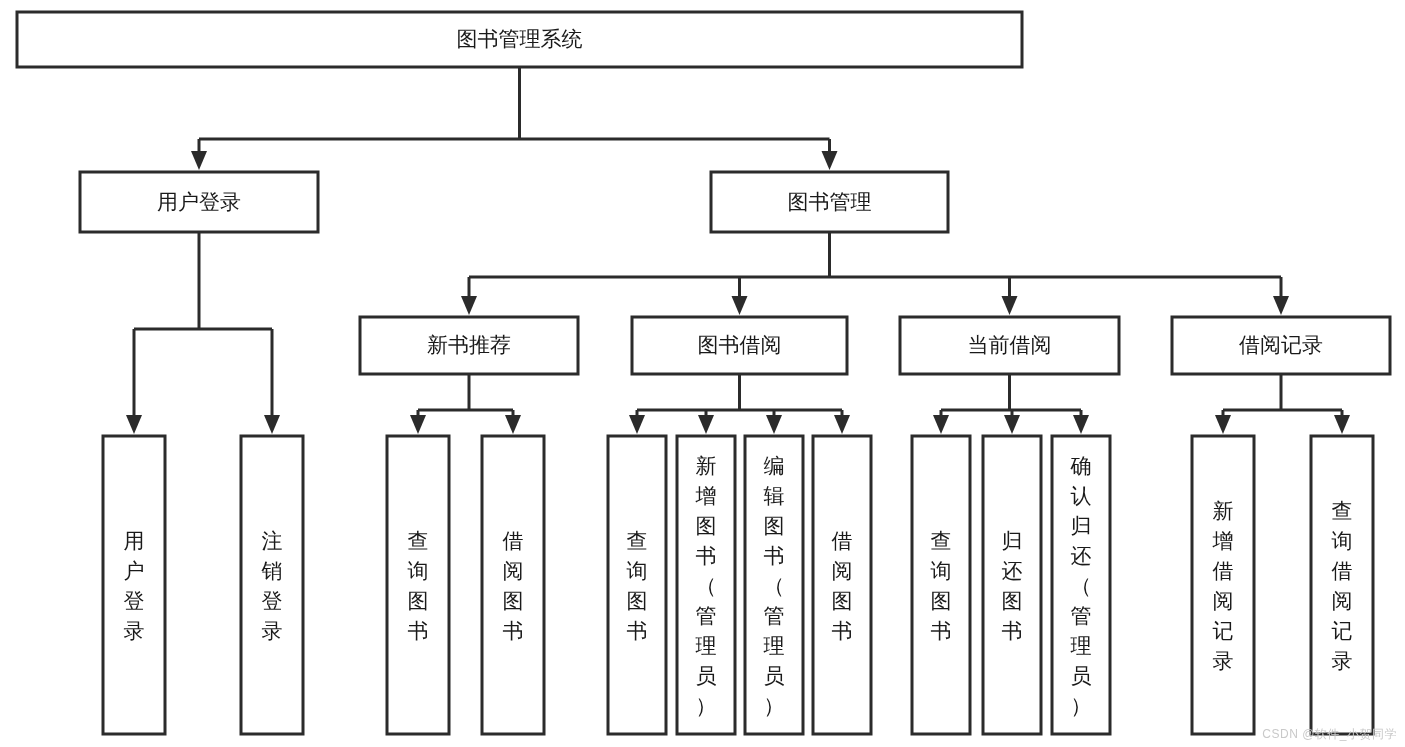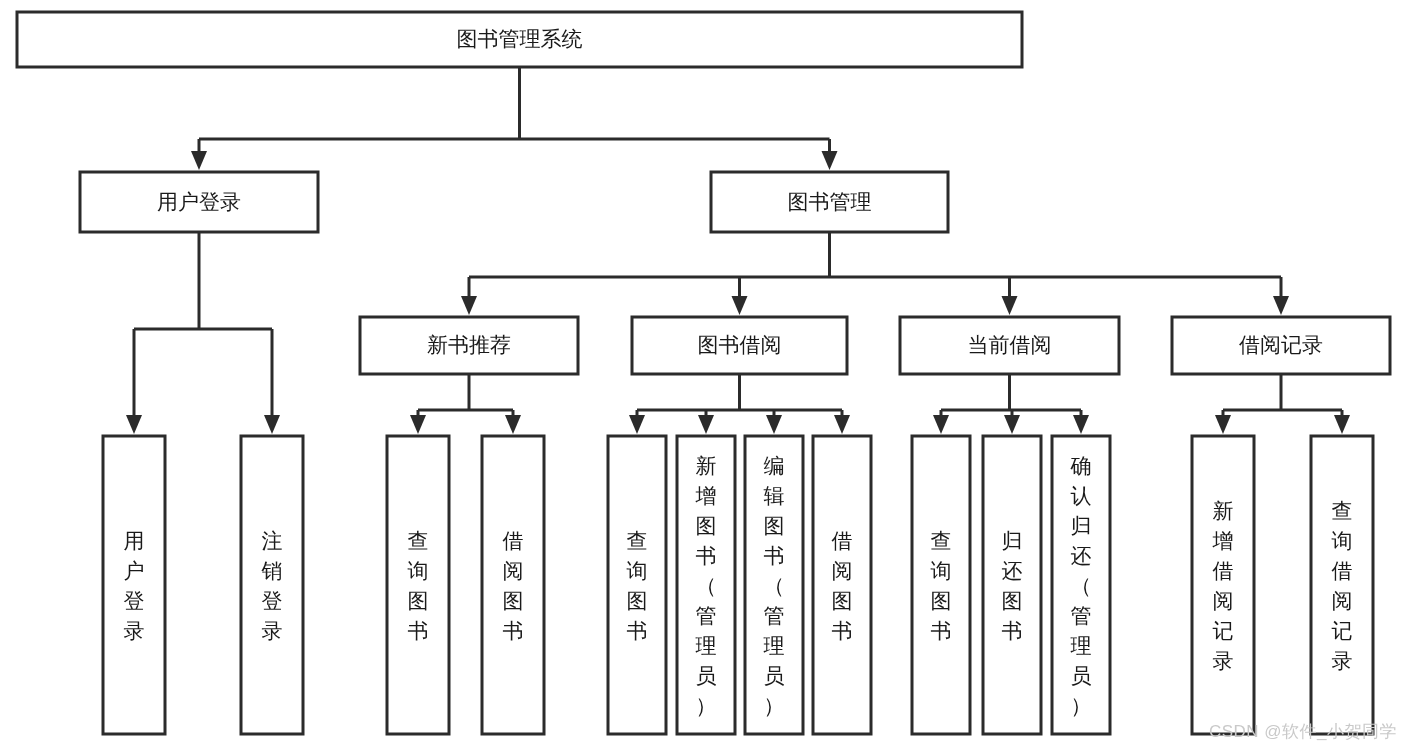--- a/index.html
+++ b/index.html
@@ -54,21 +54,21 @@
   }
   .arrow-head {
     fill: #2b2b2b;
     stroke: none;
   }
   .watermark {
     position: absolute;
     right: 8px;
     bottom: 4px;
     color: #c9c9c9;
-    font-size: 17px;
+    font-size: 12px;
     font-family: "Liberation Sans", "DejaVu Sans", sans-serif;
     white-space: nowrap;
     letter-spacing: 0.5px;
     pointer-events: none;
   }
 </style>
 </head>
 <body>
 
 <div id="diagram-root">

